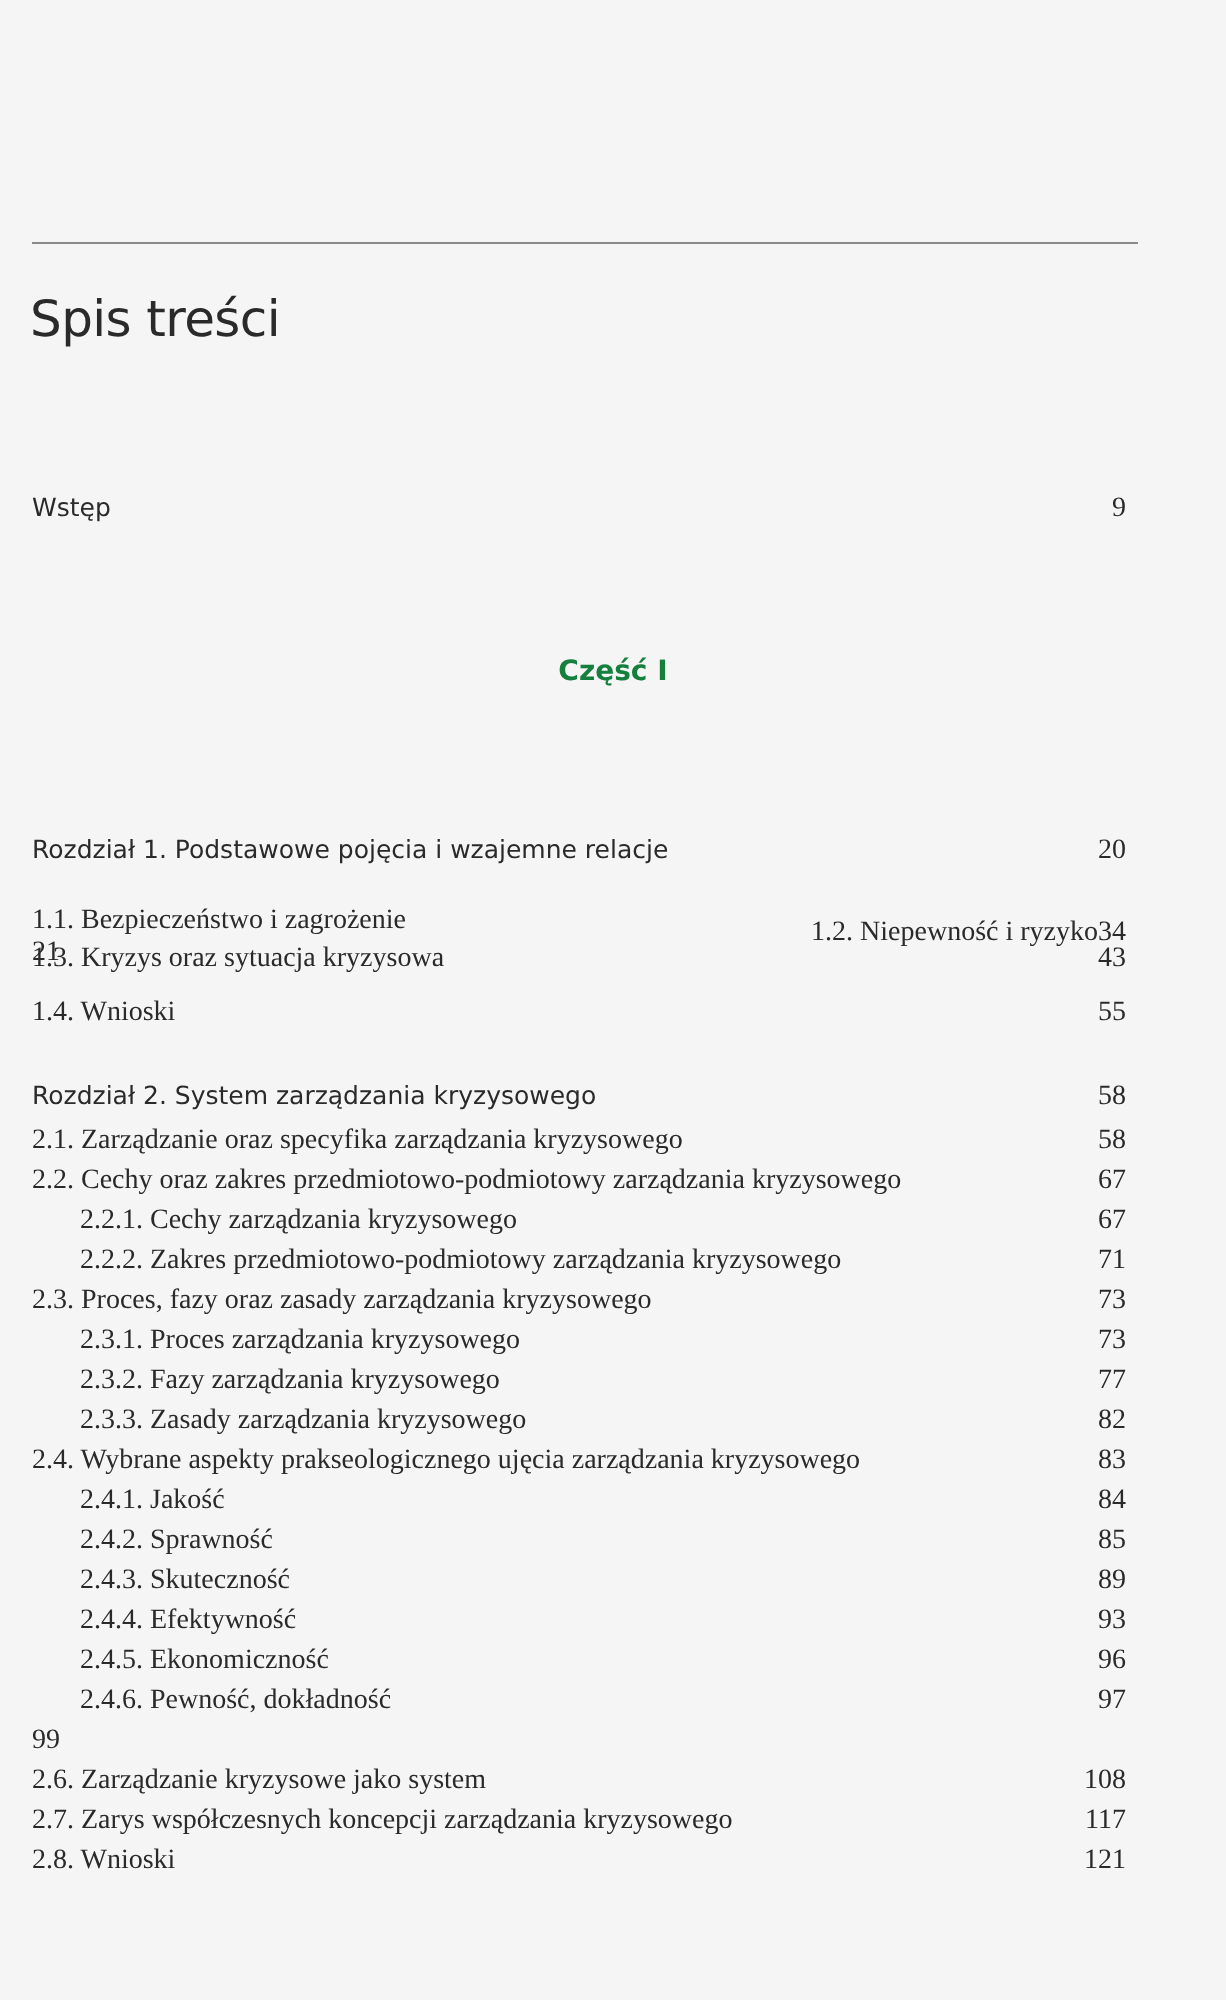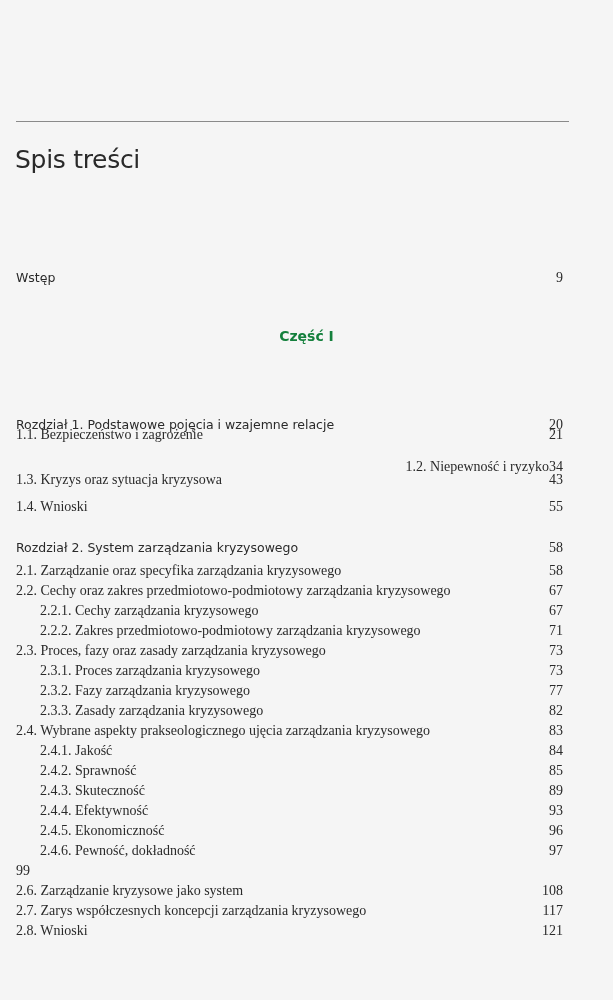--- a/index.html
+++ b/index.html
@@ -71,33 +71,33 @@
   </style>
 </head>
 <body>
 
 <div class="page">
 
   <div class="rule"></div>
 
   <h1 class="title">Spis treści</h1>
 
-  <div class="row sans" style="top:270px;">
+  <div class="row sans" style="top:246px;">
     <span class="label">Wstęp</span>
     <span class="page-num serif" style="font-size:14px;">9</span>
   </div>
 
   <div class="part" style="top:328px;">Część I</div>
 
   <div class="row sans" style="top:417px;">
     <span class="label">Rozdział 1. Podstawowe pojęcia i wzajemne relacje</span>
     <span class="page-num serif" style="font-size:14px;">20</span>
   </div>
 
-  <div class="row serif" style="top:427px;">
+  <div class="row serif" style="top:453px;flex-direction:column;">
     <span class="label">1.1. Bezpieczeństwo i zagrożenie</span>
     <span class="page-num">21</span>
   </div>
   <div class="row serif" style="top:459px;justify-content:flex-end;">
     <span class="label">1.2. Niepewność i ryzyko</span>
     <span class="page-num">34</span>
   </div>
   <div class="row serif" style="top:472px;">
     <span class="label">1.3. Kryzys oraz sytuacja kryzysowa</span>
     <span class="page-num">43</span>

